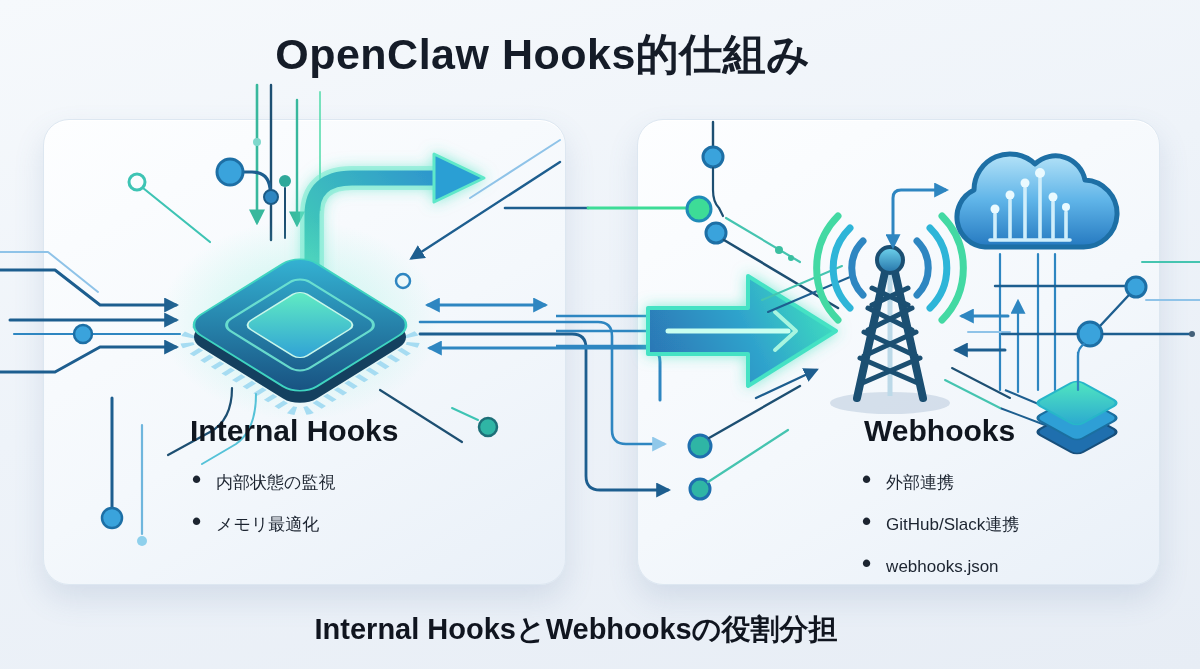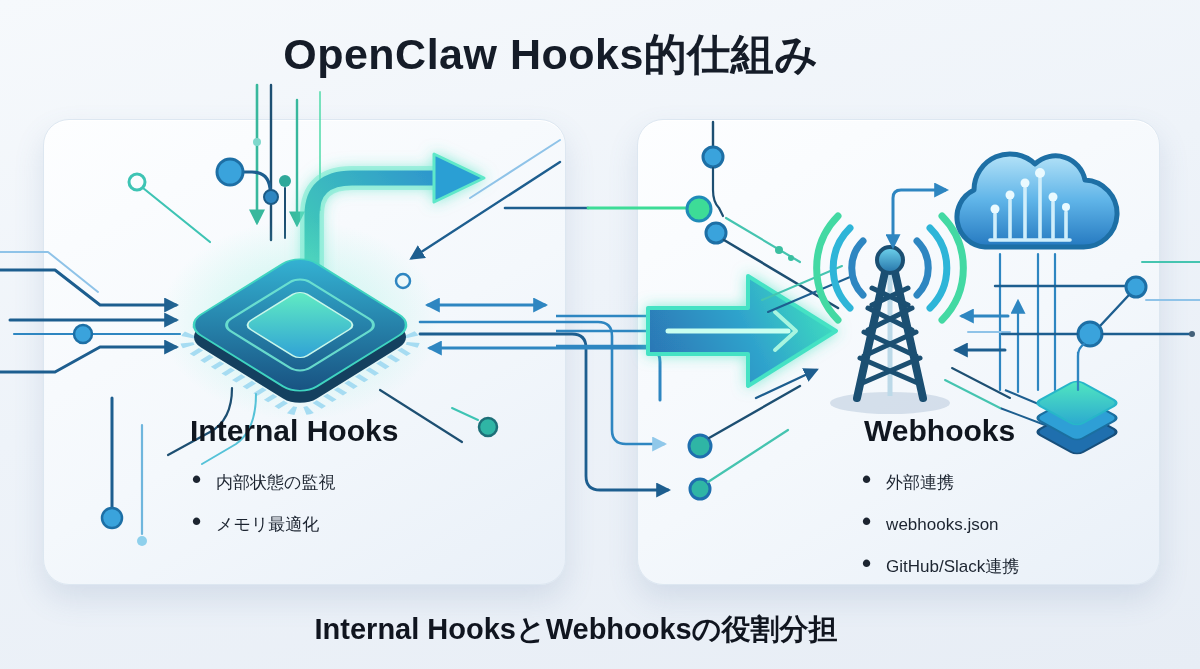--- a/index.html
+++ b/index.html
@@ -2,21 +2,21 @@
 <html><head>
 <meta charset="utf-8">
 <style>
   html,body{margin:0;padding:0;background:#dfe6ee;}
   .canvas{
     position:relative;width:1200px;height:669px;overflow:hidden;
     background:linear-gradient(165deg,#f6f9fc 0%,#eef3f9 45%,#e7edf5 100%);
     font-family:"Liberation Sans","DejaVu Sans",sans-serif;
   }
   .page-title{
-    position:absolute;left:8px;top:26px;width:1086px;text-align:center;
+    position:absolute;left:0;top:26px;width:1086px;text-align:center;
     font-size:43px;font-weight:800;color:#151c28;letter-spacing:.5px;z-index:4;
   }
   .panel{
     position:absolute;top:119px;width:521px;height:464px;border-radius:26px;
     background:linear-gradient(150deg,#fdfeff 0%,#f4f8fc 55%,#e9f0f8 100%);
     border:1px solid #dde7f1;
     box-shadow:0 14px 30px rgba(90,120,160,.16), inset 0 1px 0 #ffffff;
     z-index:1;
   }
   .panel.left{left:43px;}
@@ -282,19 +282,19 @@
     <ul>
       <li>内部状態の監視</li>
       <li>メモリ最適化</li>
     </ul>
   </div>
 
   <div class="text-block" style="left:818px;top:414px;margin-left:42px;">
     <h2>Webhooks</h2>
     <ul>
       <li>外部連携</li>
+      <li>GitHub/Slack連携</li>
       <li>webhooks.json</li>
-      <li>GitHub/Slack連携</li>
     </ul>
   </div>
 
   <div class="caption">Internal HooksとWebhooksの役割分担</div>
 </div>
 
 </body></html>

